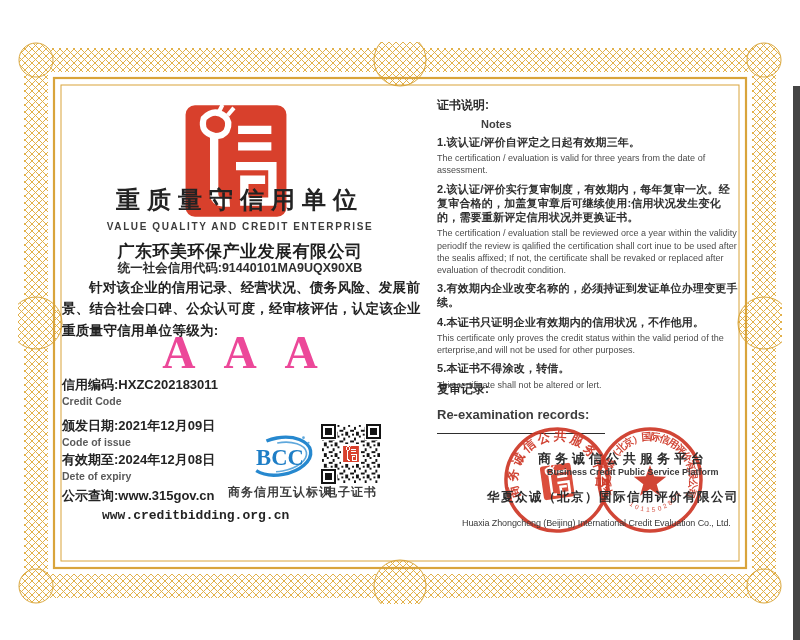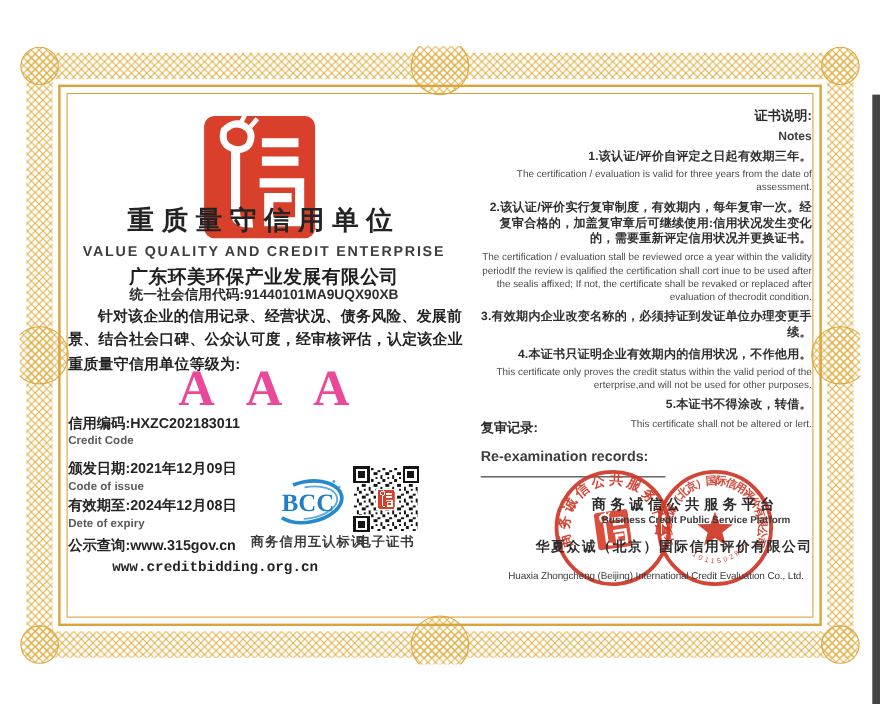--- a/index.html
+++ b/index.html
@@ -8,39 +8,39 @@
     background:#ffffff;
     font-family:"Liberation Sans","DejaVu Sans",sans-serif;
     color:#262626;
   }
   .abs{position:absolute;}
   
   .scan-edge{right:0;top:86px;width:7px;height:554px;background:#454545;}
   
   .center-col{left:52px;width:376px;text-align:center;}
   .cert-title{top:184px;font-size:24px;font-weight:800;letter-spacing:7px;color:#232323;}
-  .cert-subtitle{top:221px;font-size:13px;font-weight:700;letter-spacing:1.6px;color:#3d3d3d;}
+  .cert-subtitle{top:221px;font-size:10px;font-weight:700;letter-spacing:1.6px;color:#3d3d3d;}
   .cert-company{top:240px;font-size:17px;font-weight:800;color:#1e1e1e;letter-spacing:.5px;}
   .cert-uscc{top:260px;font-size:12.5px;font-weight:600;color:#2e2e2e;}
   .statement{left:62px;top:277px;width:364px;font-size:13.5px;font-weight:700;
     line-height:1.58;color:#222;text-indent:2em;letter-spacing:.3px;text-align:left;}
   .rating{left:52px;top:326px;width:376px;text-align:center;
     font-family:"Liberation Serif","DejaVu Serif",serif;
     font-size:46px;font-weight:700;color:#ec4899;letter-spacing:28px;text-indent:28px;}
   .field{left:62px;text-align:left;}
   .field .main{font-size:13px;font-weight:700;color:#242424;}
   .field .sub{font-size:10.5px;font-weight:600;color:#5a5a5a;margin-top:1px;}
   .f-credit{top:376px;} .f-issue{top:417px;} .f-expiry{top:451px;} .f-query{top:486px;}
   .f-query .main{line-height:1.55;}
   .f-query .url2{margin-left:40px;font-family:Liberation Mono, monospace;}
   .logo-label{top:484px;font-size:12px;font-weight:700;color:#3b3b3b;letter-spacing:1px;text-align:center;}
   .bcc-label{left:226px;width:108px;}
   .qr-label{left:314px;width:74px;}
   
-  .notes-col{left:437px;top:97px;width:301px;text-align:right;}
+  .notes-col{left:437px;top:97px;width:301px;text-align:left;}
   .nh-zh{font-size:12px;font-weight:800;color:#2b2b2b;margin:0;}
   .nh-en{font-size:11px;font-weight:700;color:#3f3f3f;margin:4px 0 0;padding-left:44px;}
   .nz{font-size:11px;line-height:1.3;margin:5px 0 0;font-weight:700;color:#2f2f2f;letter-spacing:.2px;}
   .ne{font-size:9px;line-height:1.35;margin:3px 0 0;font-weight:400;color:#4c4c4c;}
   .reexam{left:437px;top:381px;width:301px;text-align:left;}
   .reexam .rz{font-size:12px;font-weight:800;color:#2b2b2b;margin:0;}
   .reexam .re{font-size:13px;font-weight:700;color:#3c3c3c;margin:9px 0 0;}
   .reexam .line{display:inline-block;width:168px;height:11px;border-bottom:1.5px solid #2e2e2e;}
   
   .ov{text-align:left;z-index:4;}

